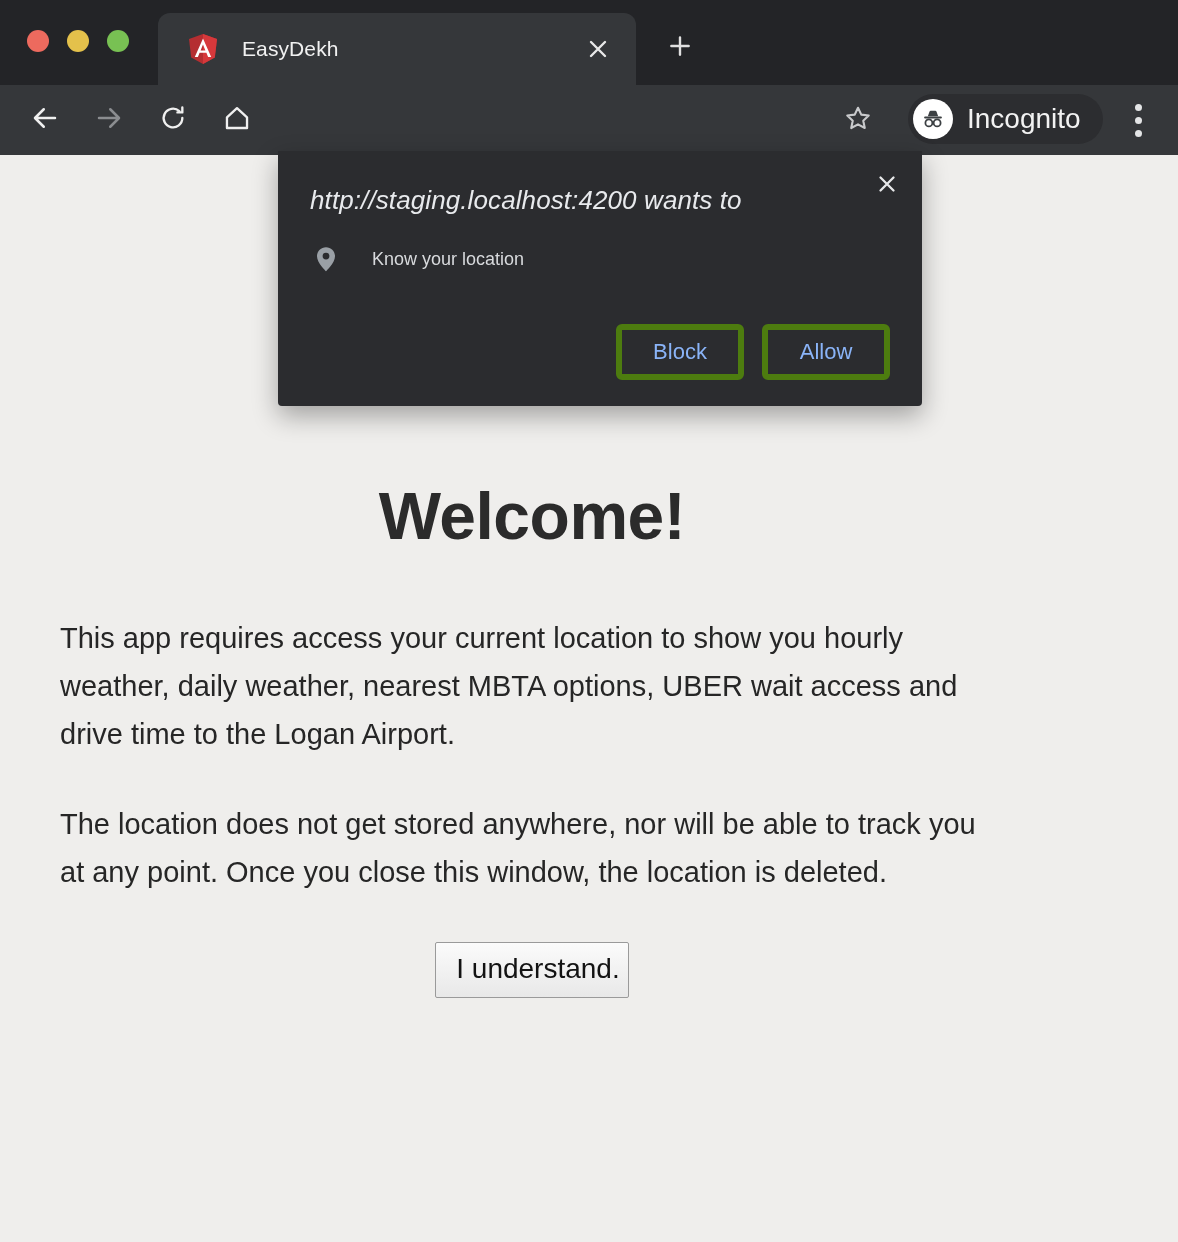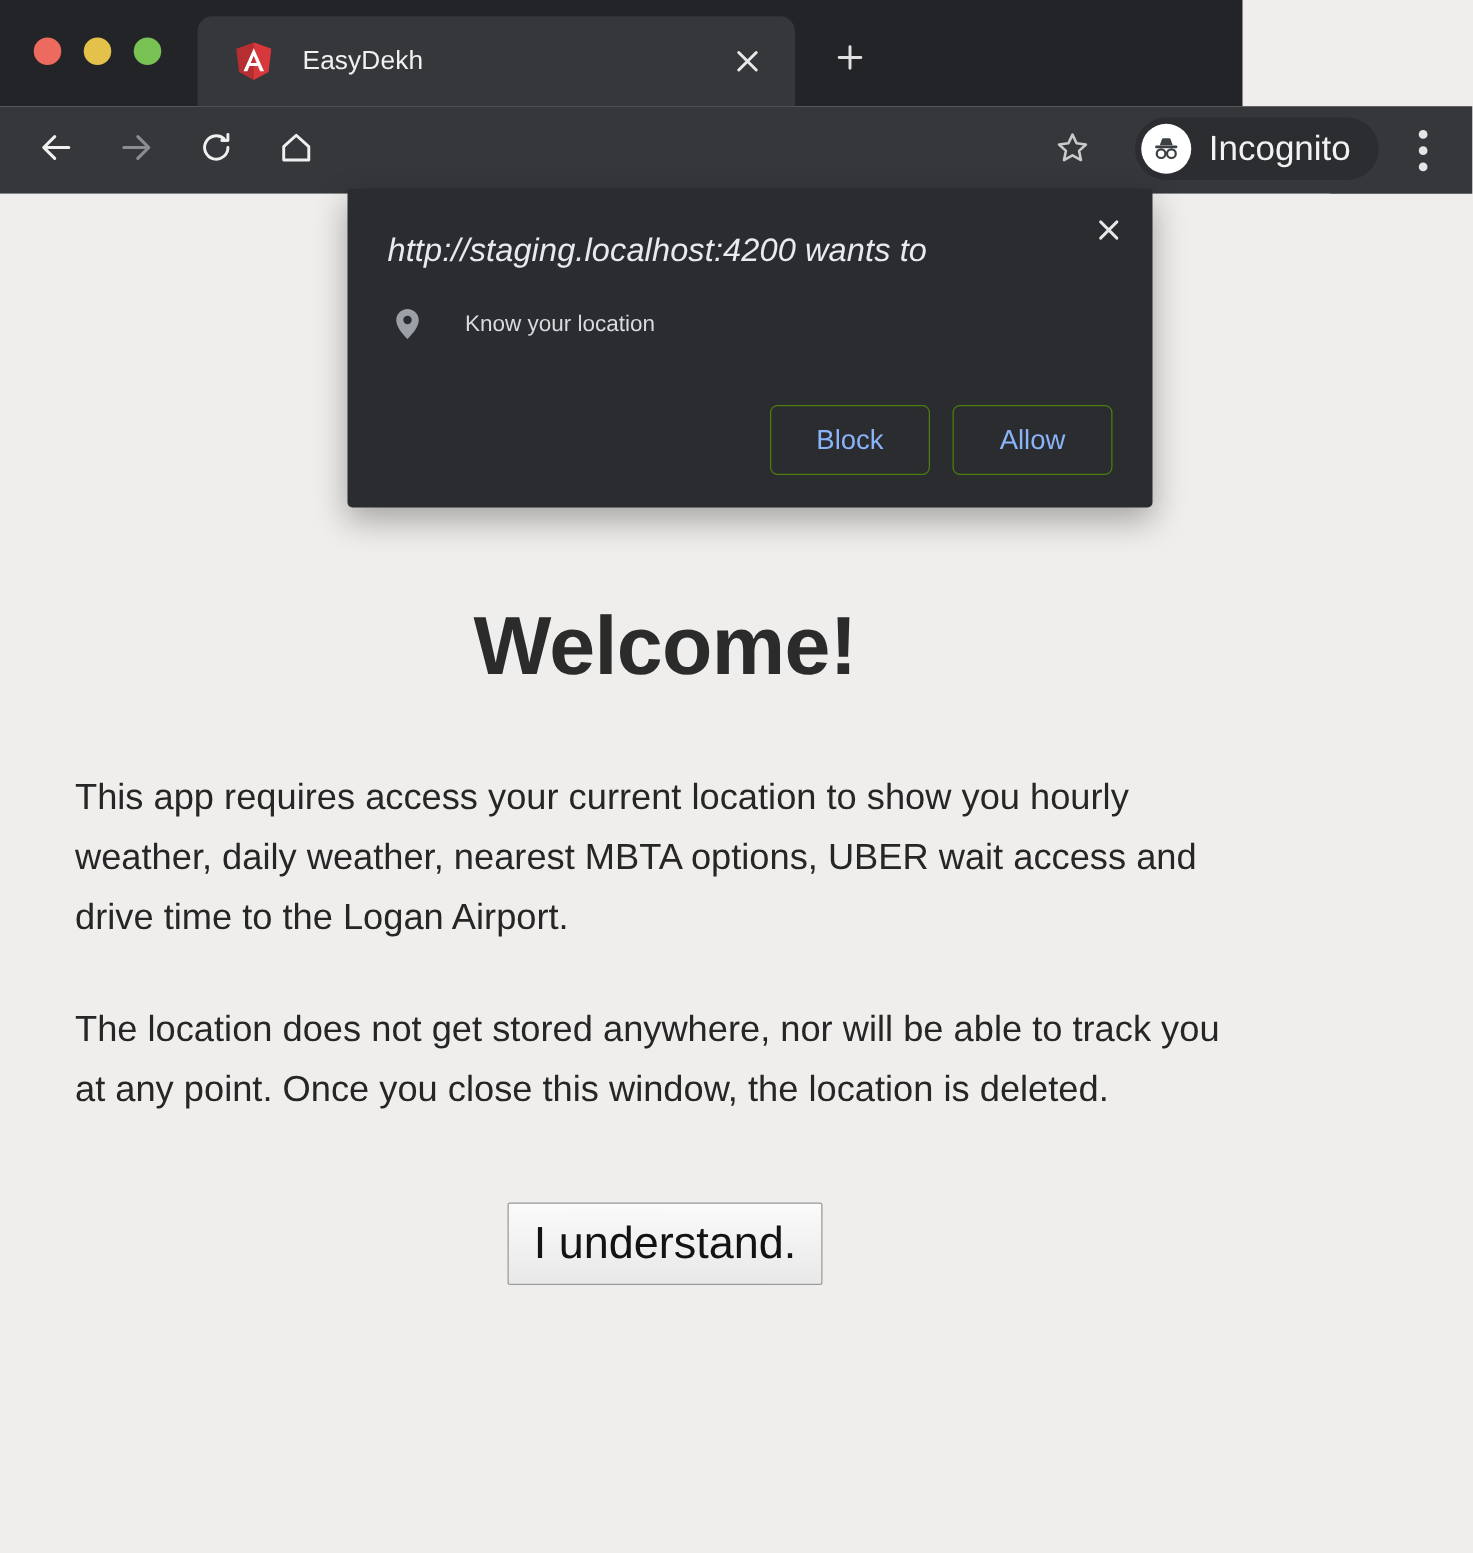--- a/index.html
+++ b/index.html
@@ -6,21 +6,21 @@
   html, body {
     width: 1178px; height: 1242px;
     background: #efeeec;
     font-family: "Liberation Sans", sans-serif;
     overflow: hidden;
   }
   #app { position: relative; width: 1178px; height: 1242px; background: #efeeec; }
 
   
   .tabstrip {
-    position: absolute; left: 0; top: 0; width: 994px; height: 85px;
+    position: absolute; left: 0; top: 0; width: 1178px; height: 85px;
     background: #232427;
   }
   .traffic { position: absolute; top: 30px; left: 27px; display: flex; gap: 18px; }
   .light { width: 22px; height: 22px; border-radius: 50%; }
   .light.red { background: #ed6a5e; }
   .light.yellow { background: #e4c14b; }
   .light.green { background: #78c council; }
   .light.green { background: #78c153; }
 
   .tab {
@@ -114,21 +114,21 @@
     display: flex; align-items: center;
   }
   .perm-pin { width: 32px; height: 32px; flex: none; display: flex; align-items: center; justify-content: center; }
   .perm-perm-label { margin-left: 30px; color: #d8dadd; font-size: 18px; }
   .perm-actions {
     position: absolute; right: 32px; bottom: 26px;
     display: flex; gap: 18px;
   }
   .perm-btn {
     min-width: 128px; height: 56px; padding: 0 22px;
-    background: transparent; border: 1px solid #4d7c0f; border-radius: 6px;
+    background: transparent; border: 6px solid #4d7c0f; border-radius: 6px;
     color: #8ab4f8; font-size: 22px; font-family: "Liberation Sans", sans-serif;
     display: flex; align-items: center; justify-content: center; cursor: pointer;
   }
 
   
   .page {
     position: absolute; left: 0; top: 155px; width: 1064px; height: 1087px;
     background: #efeeec; overflow: hidden;
   }
   .welcome {
@@ -136,24 +136,24 @@
     font-size: 66px; font-weight: bold; color: #2b2b2b; letter-spacing: -.5px;
   }
   .para {
     margin: 60px 60px 0 60px;
     font-size: 29px; line-height: 48px; color: #262626;
   }
   .para + .para { margin-top: 42px; }
   .btn-wrap { text-align: center; margin-top: 46px; }
   .understand-btn {
     font-family: "Liberation Sans", sans-serif;
-    font-size: 36px; color: #131313;
-    padding: 10px 20px 12px 20px;
+    font-size: 28px; color: #131313;
+    padding: 10px 8px 12px 20px;
     background: linear-gradient(#fbfbfb, #e8e8e8);
-    border: 1px solid #9a9a9a; border-radius: 2px; cursor: pointer; margin-top: 20px;
+    border: 1px solid #9a9a9a; border-radius: 2px; cursor: pointer;
   }
 </style>
 </head>
 <body>
 
 <div id="app">
 
   <div class="tabstrip">
     <div class="traffic">
       <span class="light red"></span>

